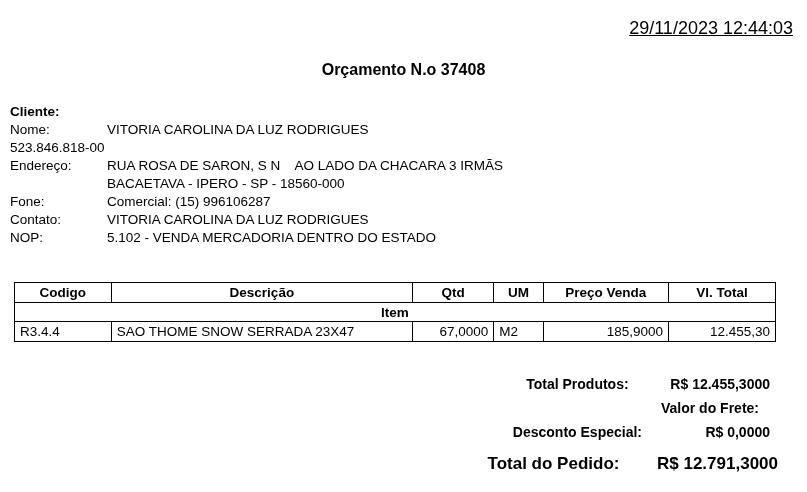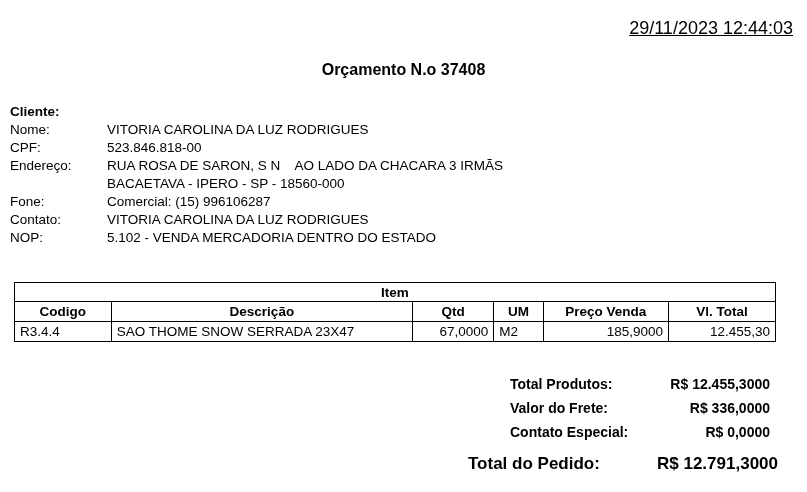--- a/index.html
+++ b/index.html
@@ -107,21 +107,21 @@
   .total-row {
     display: flex;
     justify-content: flex-end;
     align-items: baseline;
     font-weight: bold;
     font-size: 14px;
     line-height: 24px;
   }
   .total-row .t-label {
     width: 200px;
-    text-align: left;
+    text-align: center;
     padding-left: 60px;
     box-sizing: border-box;
     margin-left: 20px;
   }
   .total-row .t-value {
     width: 140px;
     text-align: right;
     padding-right: 10px;
     box-sizing: border-box;
   }
@@ -149,21 +149,20 @@
 
   <div class="info-block">
     <div class="info-row">
       <span class="info-label bold">Cliente:</span>
     </div>
     <div class="info-row">
       <span class="info-label">Nome:</span>
       <span class="info-value">VITORIA CAROLINA DA LUZ RODRIGUES</span>
     </div>
     <div class="info-row">
-      <span class="info-label">CPF:</span>
       <span class="info-value">523.846.818-00</span>
     </div>
     <div class="info-row">
       <span class="info-label">Endereço:</span>
       <span class="info-value">RUA ROSA DE SARON, S N    AO LADO DA CHACARA 3 IRMÃS</span>
     </div>
     <div class="info-row">
       <span class="info-label"></span>
       <span class="info-value">BACAETAVA - IPERO - SP - 18560-000</span>
     </div>
@@ -176,30 +175,30 @@
       <span class="info-value">VITORIA CAROLINA DA LUZ RODRIGUES</span>
     </div>
     <div class="info-row">
       <span class="info-label">NOP:</span>
       <span class="info-value">5.102 - VENDA MERCADORIA DENTRO DO ESTADO</span>
     </div>
   </div>
 
   <table class="items-table">
     <thead>
-      <tr>
-        <th class="group-head" colspan="6">Item</th>
-      </tr>
       <tr>
         <th class="col-head c-codigo">Codigo</th>
         <th class="col-head c-desc">Descrição</th>
         <th class="col-head c-qtd">Qtd</th>
         <th class="col-head c-um">UM</th>
         <th class="col-head c-preco">Preço Venda</th>
         <th class="col-head c-total">Vl. Total</th>
+      </tr>
+      <tr>
+        <th class="group-head" colspan="6">Item</th>
       </tr>
     </thead>
     <tbody>
       <tr>
         <td class="left">R3.4.4</td>
         <td class="left">SAO THOME SNOW SERRADA 23X47</td>
         <td class="num">67,0000</td>
         <td class="left">M2</td>
         <td class="num">185,9000</td>
         <td class="num">12.455,30</td>
@@ -207,24 +206,23 @@
     </tbody>
   </table>
 
   <div class="totals">
     <div class="total-row">
       <span class="t-label">Total Produtos:</span>
       <span class="t-value">R$ 12.455,3000</span>
     </div>
     <div class="total-row">
       <span class="t-label">Valor do Frete:</span>
-      <span class="t-value">R$ 336,0000</span>
     </div>
     <div class="total-row">
-      <span class="t-label">Contato Especial:</span>
+      <span class="t-label">Desconto Especial:</span>
       <span class="t-value">R$ 0,0000</span>
     </div>
     <div class="total-row grand">
       <span class="t-label">Total do Pedido:</span>
       <span class="t-value">R$ 12.791,3000</span>
     </div>
   </div>
 
 </div>
 

